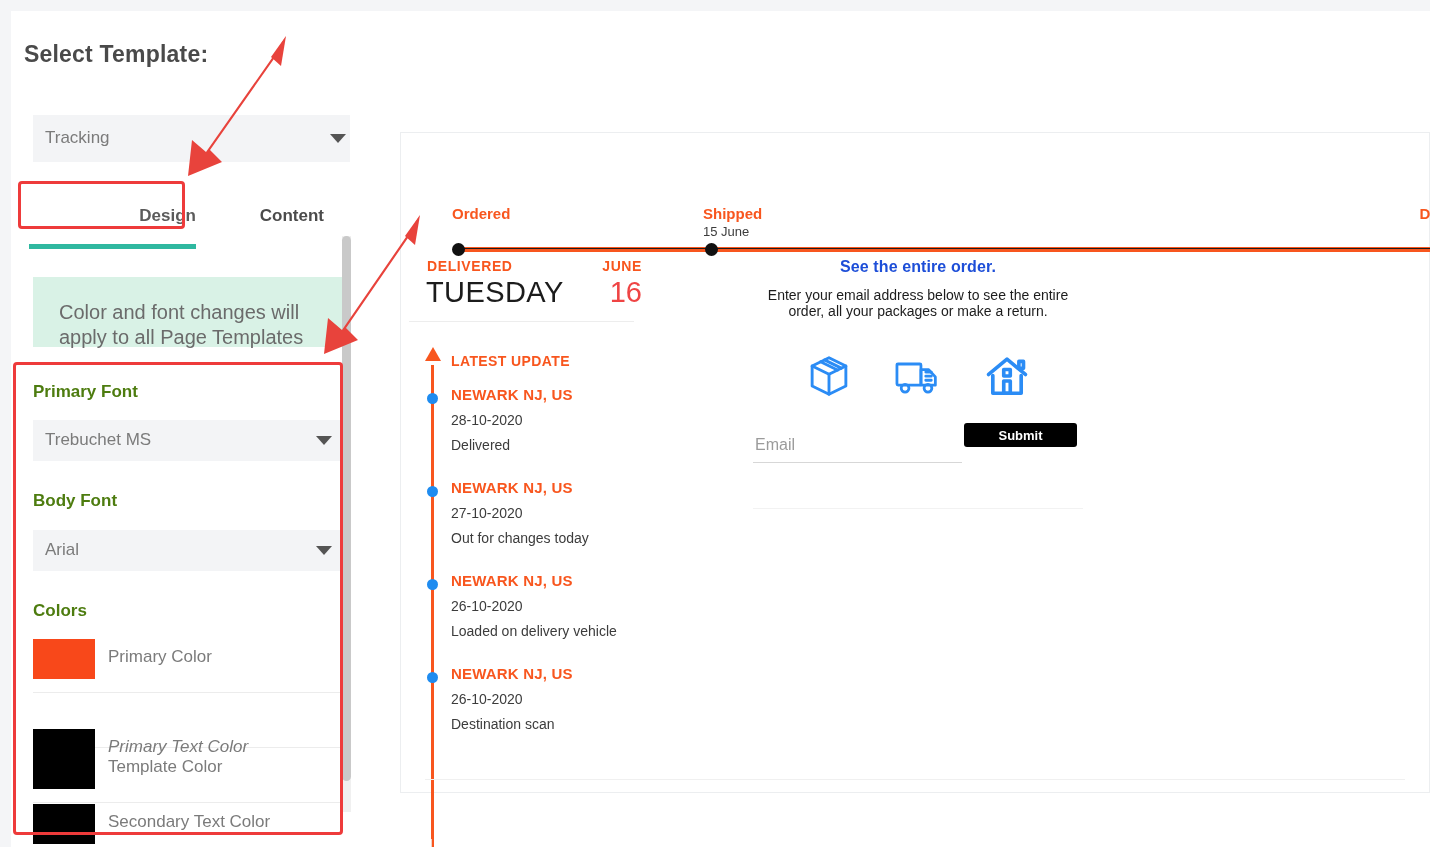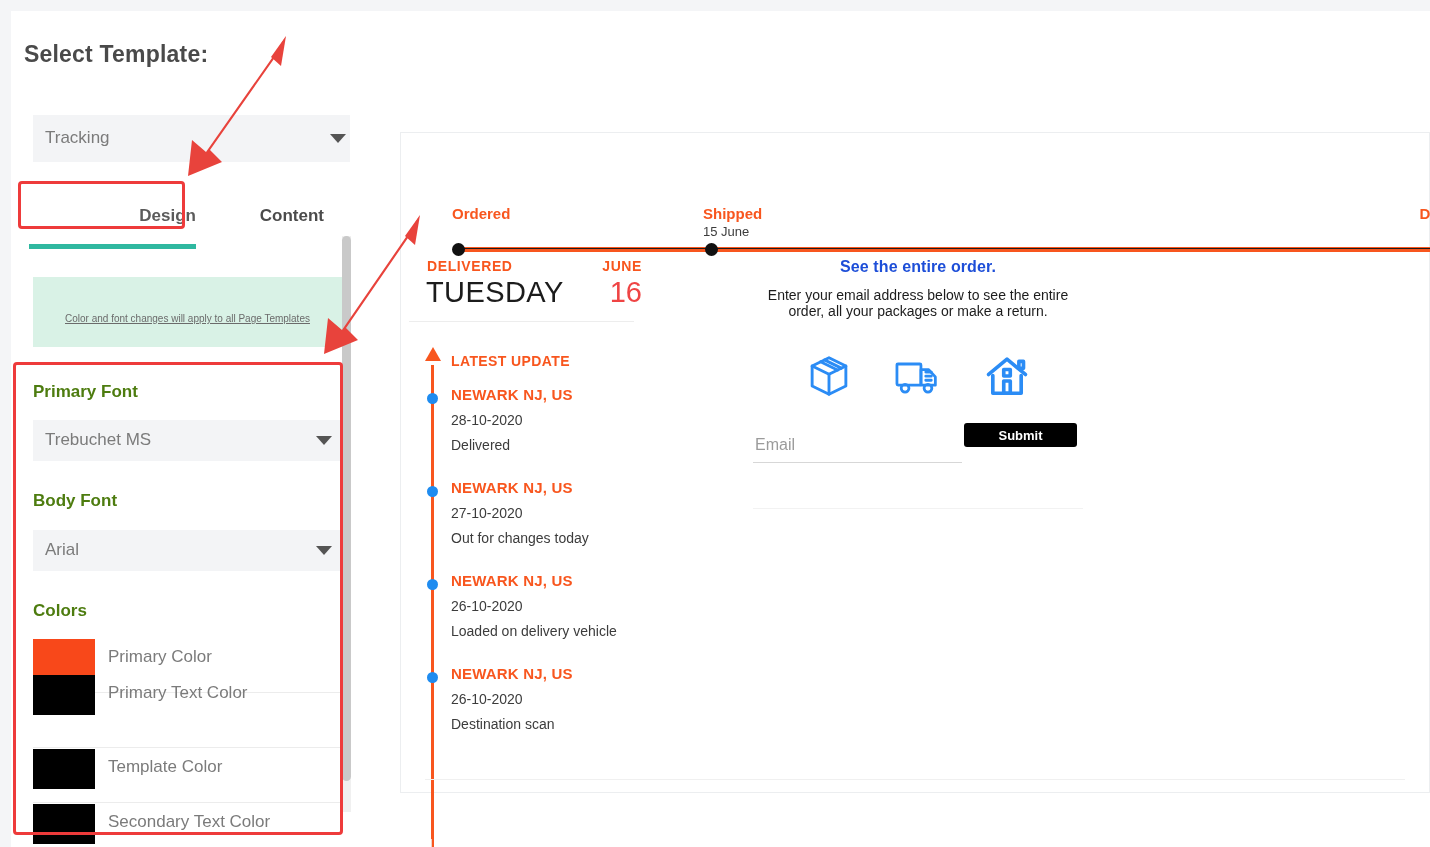--- a/index.html
+++ b/index.html
@@ -46,43 +46,43 @@
   }
   .tab.design{left:0;width:167px;}
   .tab.content{left:175px;width:120px;color:#4b4b4b;}
   .tab-underline{position:absolute;left:18px;top:233px;width:167px;height:5px;background:#2fb8a0;}
 
   .notice{
     position:absolute;left:22px;top:266px;width:316px;height:70px;
     background:#d9f2e6;
   }
   .notice p{
-    margin:18px;position:absolute;left:14px;top:11px;width:290px;
-    font-size:10px;line-height:25px;color:#6b6b6b;text-decoration:underline;
+    margin:12px;position:absolute;left:14px;top:11px;width:290px;
+    font-size:20px;line-height:25px;color:#6b6b6b;
   }
 
   .field-label{
     position:absolute;font-size:17px;font-weight:bold;color:#4d7c0f;
   }
   .sel{
     position:absolute;width:311px;height:41px;background:#f3f4f6;
   }
   .sel .val{position:absolute;left:12px;top:10px;font-size:17px;color:#7b7b7b;}
   .sel .caret{position:absolute;right:12px;top:16px;}
 
   .lbl-primary-font{left:22px;top:371px;}
   .sel-primary-font{left:22px;top:409px;}
   .lbl-body-font{left:22px;top:480px;}
   .sel-body-font{left:22px;top:519px;}
   .lbl-colors{left:22px;top:590px;}
 
   .swatch-row{position:absolute;left:22px;width:311px;height:55px;}
   .swatch{position:absolute;left:0;top:0;width:62px;height:40px;}
   .swatch-name{position:absolute;left:75px;top:8px;font-size:17px;color:#7b7b7b;}
-  .row0{top:628px;} .row1{top:664px;} .row2{top:738px;} .row3{top:793px;}
+  .row0{top:628px;} .row1{top:718px;font-style:italic;} .row2{top:738px;} .row3{top:793px;}
 
   .sw-divider{position:absolute;left:22px;width:311px;height:1px;background:#ececec;}
 
   
   .scroll-track{position:absolute;left:342px;top:236px;width:9px;height:576px;background:#f0f0f0;}
   .scroll-thumb{position:absolute;left:342px;top:236px;width:9px;height:545px;background:#c9c9c9;border-radius:5px;}
 
   
   .preview{
     position:absolute;left:400px;top:132px;width:1030px;height:661px;

